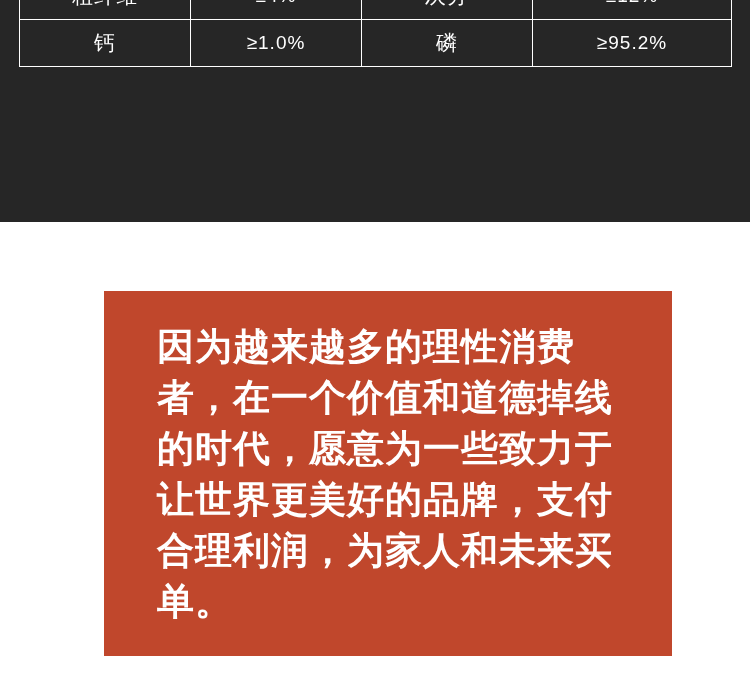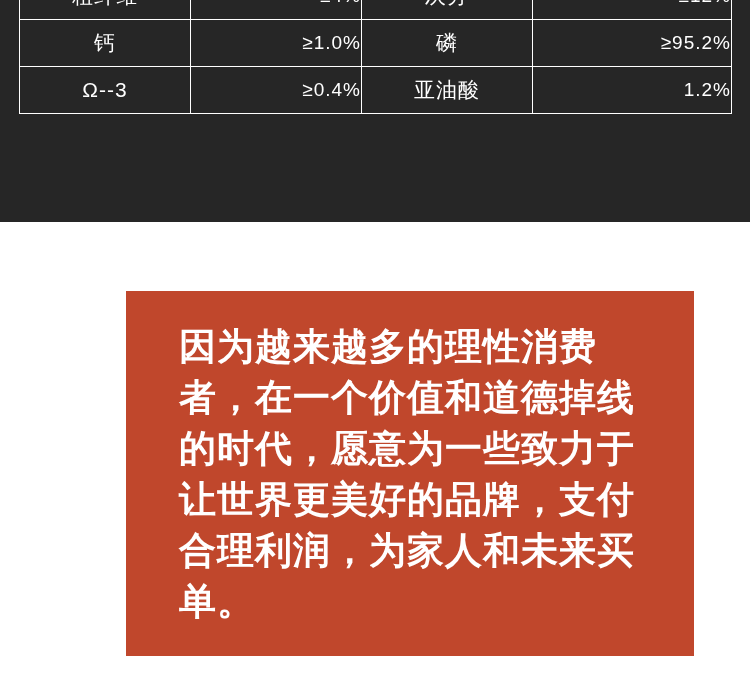--- a/index.html
+++ b/index.html
@@ -51,21 +51,20 @@
   .nutri-table col.c1 { width: 171px; }
   .nutri-table col.c2 { width: 171px; }
   .nutri-table col.c3 { width: 171px; }
   .nutri-table col.c4 { width: 199px; }
 
   .nutri-table td.label {
     font-size: 21px;
   }
   .nutri-table td.value {
     font-size: 19px;
-    text-align: right;
   }
   .omega {
     font-size: 23px;
     letter-spacing: 0px;
   }
 
   
   .gap {
     position: absolute;
     left: 0;
@@ -78,21 +77,20 @@
   
   .red-panel {
     position: absolute;
     left: 104px;
     top: 291px;
     width: 568px;
     height: 365px;
     background: #c0472c;
     box-sizing: border-box;
     padding: 30px 48px 30px 53px;
-    margin-left: 22px;
   }
   .red-text {
     color: #ffffff;
     font-size: 37px;
     line-height: 51px;
     font-weight: bold;
     font-family: "Liberation Sans", sans-serif;
     letter-spacing: 1px;
     text-align: left;
     white-space: pre-wrap;
@@ -126,26 +124,20 @@
           <td class="value">≥4%</td>
           <td class="label">灰分</td>
           <td class="value">≤12%</td>
         </tr>
         <tr>
           <td class="label">钙</td>
           <td class="value">≥1.0%</td>
           <td class="label">磷</td>
           <td class="value">≥95.2%</td>
         </tr>
-        <tr>
-          <td class="label omega">Ω--3</td>
-          <td class="value">≥0.4%</td>
-          <td class="label">亚油酸</td>
-          <td class="value">1.2%</td>
-        </tr>
       </tbody>
     </table>
   </div>
 
   <div class="gap"></div>
 
   <div class="red-panel">
     <div class="red-text">因为越来越多的理性消费者，在一个价值和道德掉线的时代，愿意为一些致力于让世界更美好的品牌，支付合理利润，为家人和未来买单。</div>
   </div>
 

